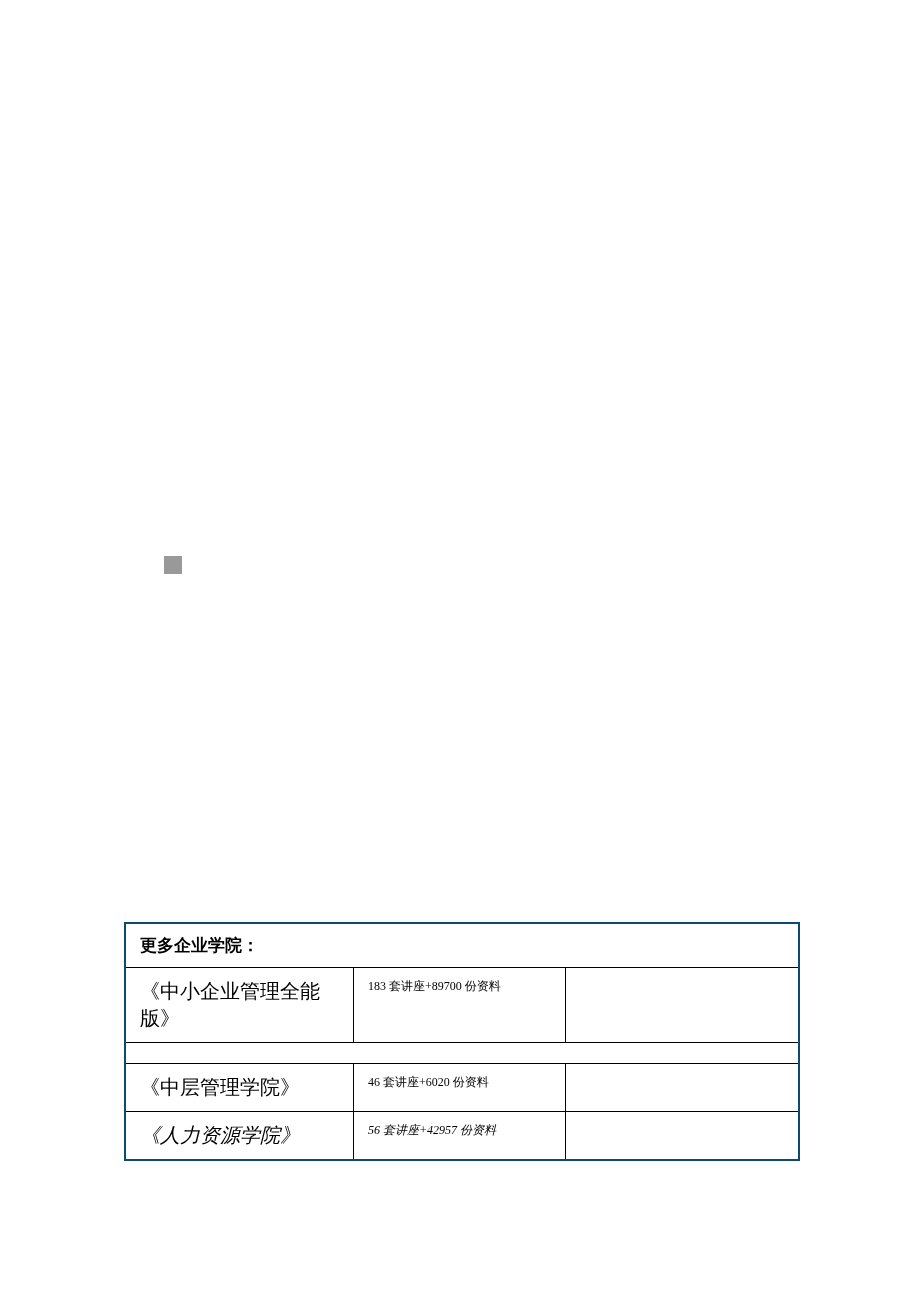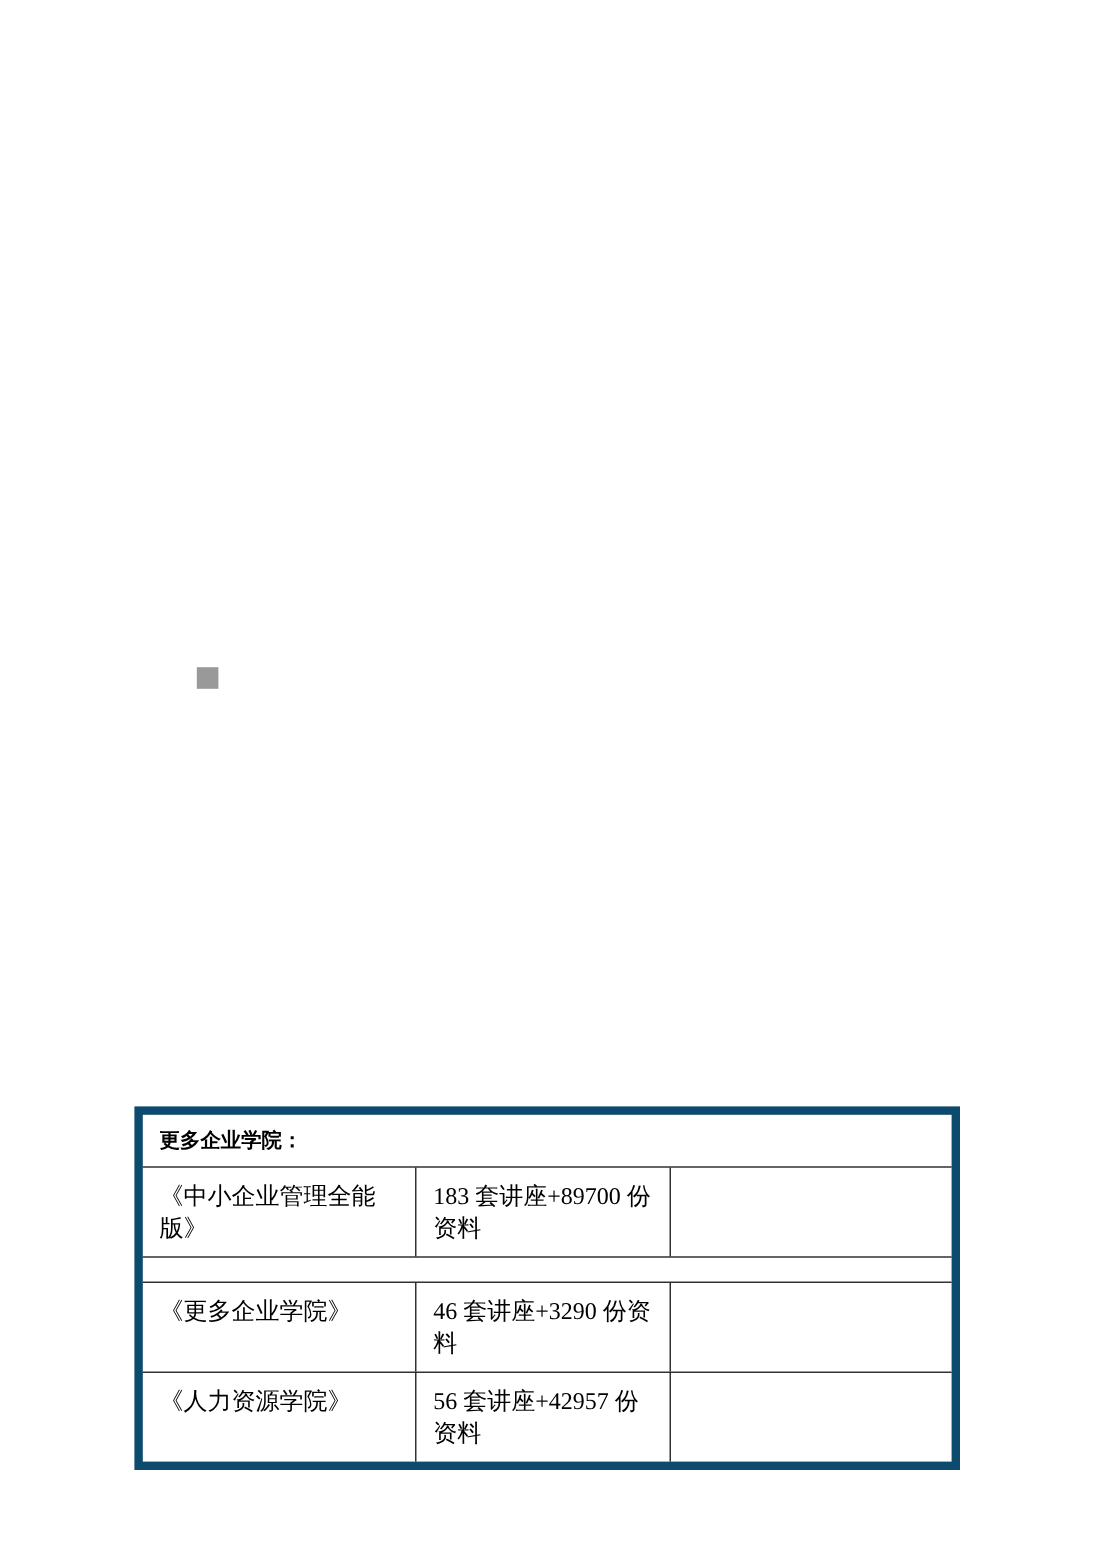--- a/index.html
+++ b/index.html
@@ -24,47 +24,48 @@
       position: absolute;
       top: 556px;
       left: 164px;
       width: 18px;
       height: 18px;
       background: #999;
     }
     .table-container {
       position: absolute;
       top: 922px;
-      left: 112px;
+      left: 124px;
       right: 120px;
-      border: 7px solid #0c4a6e;
+      border: 2px solid #0c4a6e;
     }
     .table-header {
       padding: 10px 14px;
       font-size: 17px;
       font-weight: bold;
       border-bottom: 1px solid #000;
     }
     .table-row {
       display: flex;
       border-bottom: 1px solid #000;
     }
     .table-row:last-child {
       border-bottom: none;
+      font-style: italic;
     }
     .cell-1 {
       width: 228px;
       padding: 10px 14px;
       font-size: 20px;
       border-right: 1px solid #000;
     }
     .cell-2 {
       width: 212px;
       padding: 10px 14px;
-      font-size: 20px;
+      font-size: 12px;
       border-right: 1px solid #000;
     }
     .cell-3 {
       flex: 1;
       padding: 10px 14px;
     }
   </style>
 </head>
 <body>
 
@@ -78,22 +79,22 @@
       <div class="cell-1">《中小企业管理全能版》</div>
       <div class="cell-2">183 套讲座+89700 份资料</div>
       <div class="cell-3"></div>
     </div>
 
     <div class="table-row">
       <div class="cell-3"></div>
     </div>
 
     <div class="table-row">
-      <div class="cell-1">《更多企业学院》</div>
-      <div class="cell-2">46 套讲座+3290 份资料</div>
+      <div class="cell-1">《中层管理学院》</div>
+      <div class="cell-2">46 套讲座+6020 份资料</div>
       <div class="cell-3"></div>
     </div>
 
 
     <div class="table-row">
       <div class="cell-1">《人力资源学院》</div>
       <div class="cell-2">56 套讲座+42957 份资料</div>
       <div class="cell-3"></div>
     </div>
   </div>

